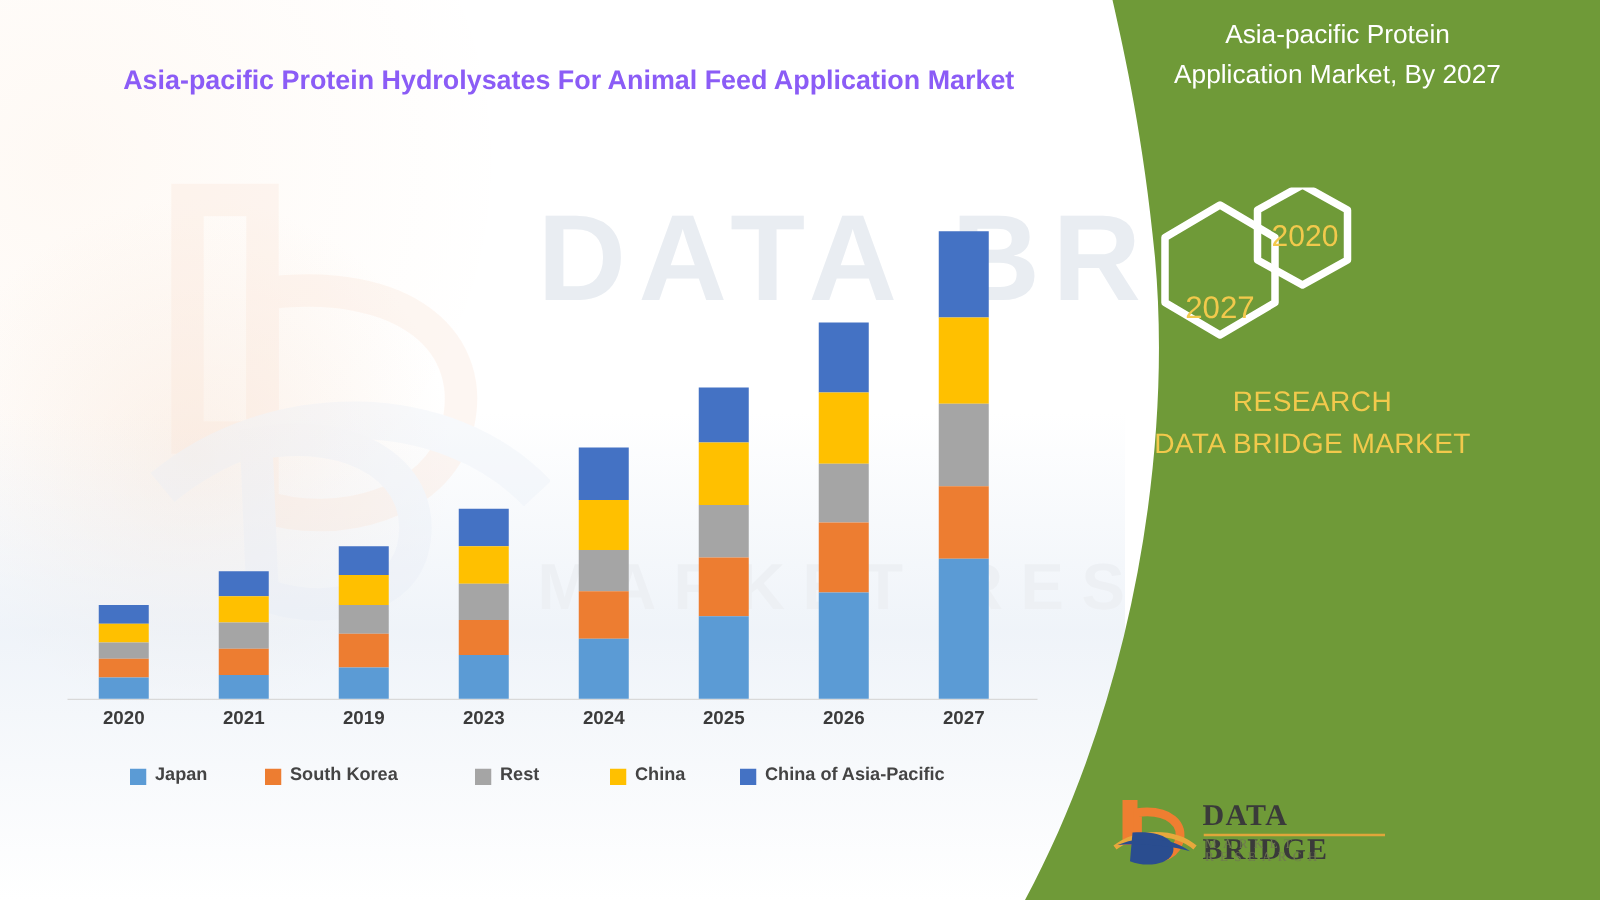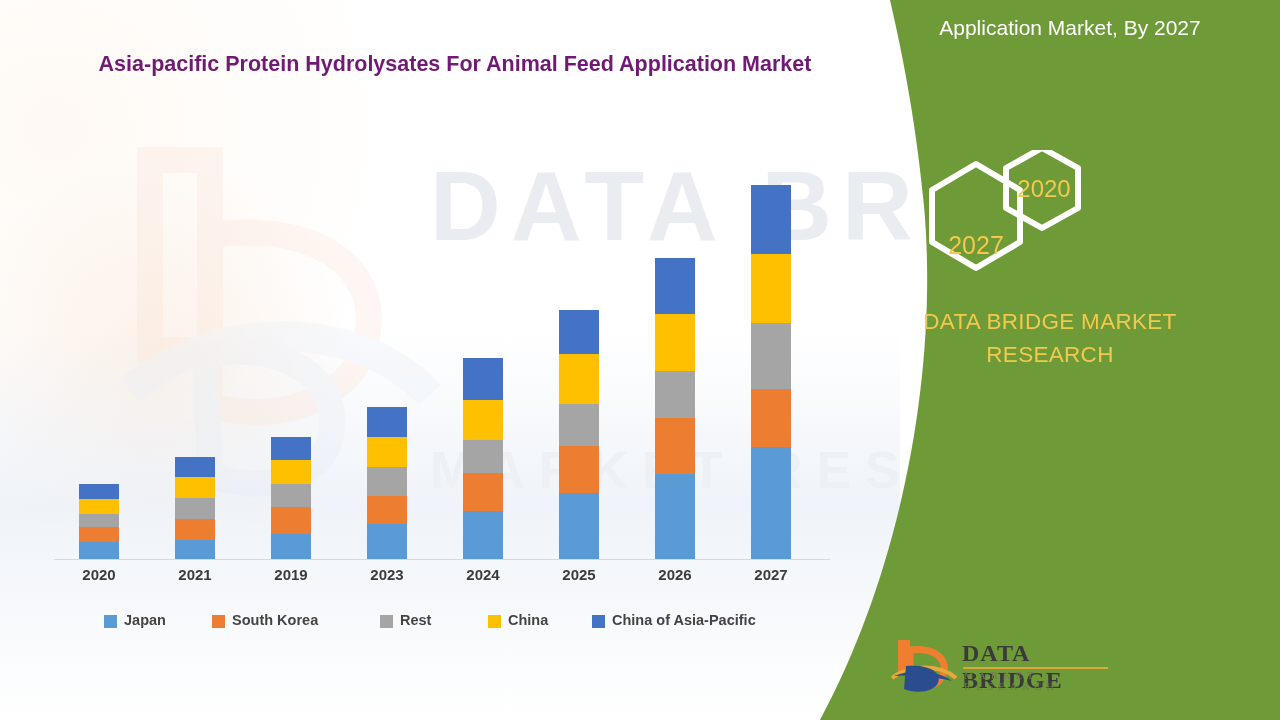--- a/index.html
+++ b/index.html
@@ -21,21 +21,21 @@
   
   .wm-mark{position:absolute;left:110px;top:140px;width:330px;height:360px;opacity:.30;}
   .wm-text{position:absolute;left:430px;top:150px;width:470px;height:380px;}
   .wm-line{position:absolute;color:#e9edf2;font-weight:700;letter-spacing:10px;
     font-family:"Liberation Sans", sans-serif;white-space:nowrap;}
   .wm-line.big{left:0;top:0;font-size:98px;}
   .wm-line.small{left:0;top:290px;font-size:52px;letter-spacing:14px;color:#edf0f4;}
 
   
   .title{position:absolute;left:40px;top:48px;width:830px;text-align:center;
-    color:#701a75;font-size:21.5px;line-height:33px;font-weight:600;}
+    color:#8b5cf6;font-size:21.5px;line-height:33px;font-weight:600;}
 
   
   .chart{position:absolute;left:40px;top:130px;width:790px;height:432px;}
   .plot{position:absolute;left:0;top:0;right:0;height:430px;}
   .axis{position:absolute;left:14px;right:0px;bottom:0px;height:1px;background:#d9d9d9;}
   .bar{position:absolute;bottom:1px;width:40px;}
   .seg{width:100%;display:block;}
 
   .xlabels{position:absolute;left:40px;top:566px;width:790px;height:26px;}
   .xlab{position:absolute;top:0;width:70px;text-align:center;font-size:15px;
@@ -182,37 +182,38 @@
         <span>China of Asia-Pacific</span>
       </div>
     </div>
 
   <div class="green">
     <svg width="460" height="720" viewBox="0 0 460 720">
       <path d="M70 0 L460 0 L460 720 L0 720 C86 560 118 360 104 206 C95 112 80 44 70 0 Z" fill="#6f9a38"></path>
     </svg>
 
     <div class="rtitle">
+      <div>Asia-pacific Protein</div>
       <div>Application Market, By 2027</div>
     </div>
 
     <div class="hex-wrap">
       <svg width="460" height="140" viewBox="0 0 460 140">
 
         <polygon points="112,40 156,14 200,40 200,92 156,118 112,92" fill="none" stroke="#ffffff" stroke-width="6" stroke-linejoin="round"></polygon>
 
         <polygon points="186,18 222,-2 258,18 258,58 222,78 186,58" fill="none" stroke="#ffffff" stroke-width="6" stroke-linejoin="round"></polygon>
         <text id="hex-b" x="156" y="104" text-anchor="middle" fill="#f2c94c" font-family="Liberation Sans, sans-serif" font-size="25">2027</text>
         <text id="hex-a" x="224" y="47" text-anchor="middle" fill="#f2c94c" font-family="Liberation Sans, sans-serif" font-size="24">2020</text>
       </svg>
     </div>
 
     <div class="brand">
+      <div>RESEARCH</div>
       <div>DATA BRIDGE MARKET</div>
-      <div>RESEARCH</div>
     </div>
   </div>
 
   <div class="logo">
     <svg width="70" height="60" viewBox="0 0 70 60">
       <path d="M8 4 L20 4 L20 40 L8 40 Z" fill="#ef7e31"></path>
       <path d="M20 14 C46 11 58 24 53 38 C49 50 32 54 20 49 Z" fill="none" stroke="#ef7e31" stroke-width="7"></path>
       <path d="M2 42 C20 28 50 28 66 42" fill="none" stroke="#e8a83c" stroke-width="4"></path>
       <path d="M16 30 C40 28 52 37 48 47 C44 56 26 58 14 53 Z" fill="#2a4d8f"></path>
       <path d="M4 40 C22 32 48 34 62 45 C44 40 22 39 4 40 Z" fill="#2a4d8f"></path>

